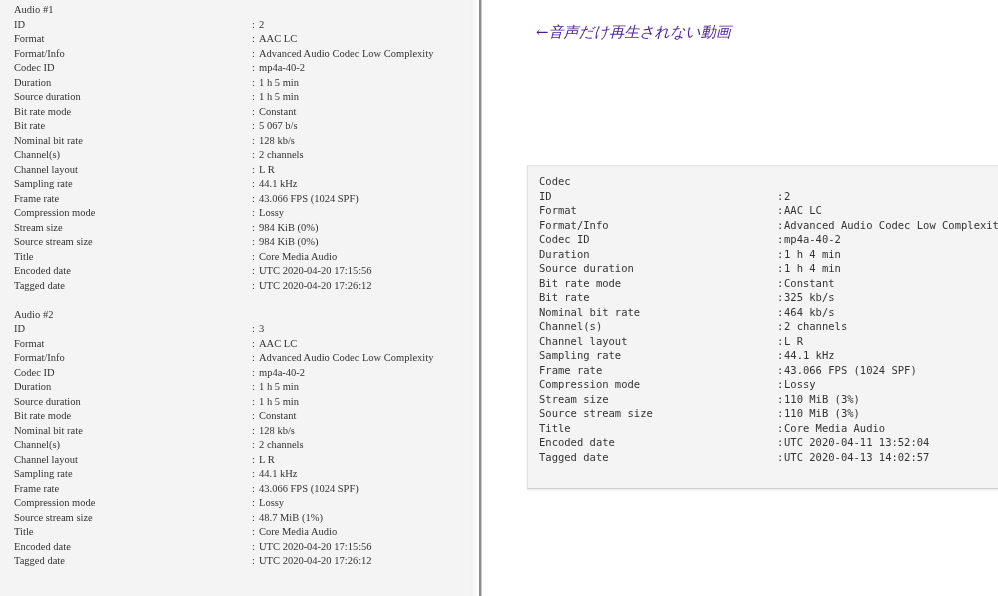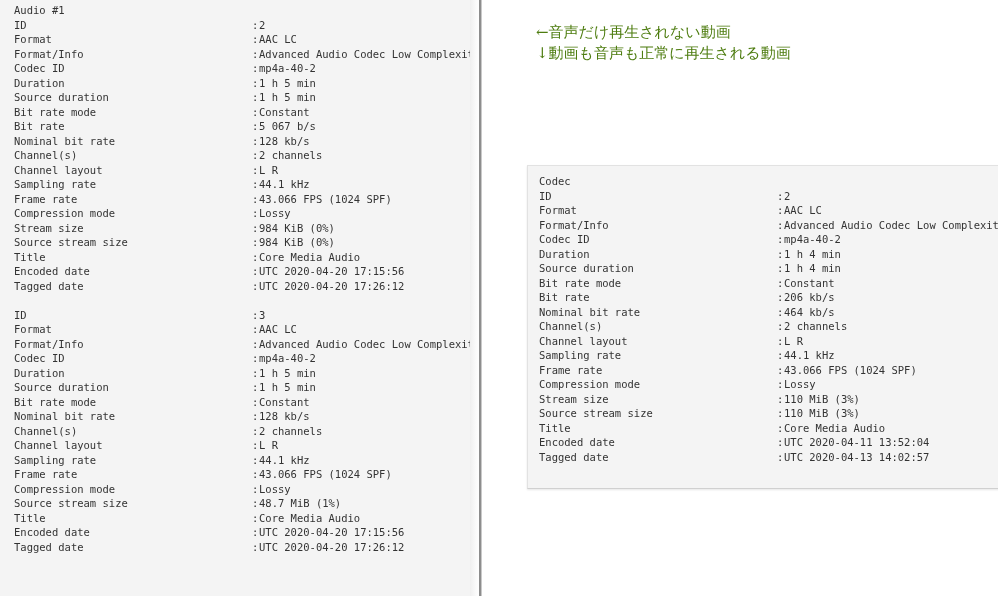--- a/index.html
+++ b/index.html
@@ -79,20 +79,21 @@
   }
   .spacer-line {
     height: 14.5px;
   }
 
   #left-content {
     position: absolute;
     left: 14px;
     top: 3px;
     width: 450px;
+    font-family: Liberation Serif, serif;
   }
   #left-content .info-line .sep { left: 238px; }
   #left-content .info-line .val { left: 245px; }
 
   
   #right-area {
     position: absolute;
     left: 482px;
     top: 0;
     width: 516px;
@@ -100,22 +101,23 @@
     background: #ffffff;
   }
 
   #annotation {
     position: absolute;
     left: 54px;
     top: 22px;
     font-family: "DejaVu Serif", "Liberation Serif", serif;
     font-size: 15px;
     line-height: 21px;
-    color: #4d7c0f;
+    color: #4c1d95;
     white-space: nowrap;
+    font-style: italic;
   }
   #annotation .ann-line {
     display: block;
   }
 
   #right-box {
     position: absolute;
     left: 45px;
     top: 165px;
     width: 490px;
@@ -236,20 +238,23 @@
           <span class="val">UTC 2020-04-20 17:15:56</span>
         </div>
         <div class="info-line">
           <span class="lbl">Tagged date</span>
           <span class="sep">:</span>
           <span class="val">UTC 2020-04-20 17:26:12</span>
         </div>
       </div>
       <div class="spacer-line"></div>
       <div class="info-block">
+        <div class="info-line section-title">
+          <span class="lbl">Audio #2</span>
+        </div>
         <div class="info-line">
           <span class="lbl">ID</span>
           <span class="sep">:</span>
           <span class="val">3</span>
         </div>
         <div class="info-line">
           <span class="lbl">Format</span>
           <span class="sep">:</span>
           <span class="val">AAC LC</span>
         </div>
@@ -331,21 +336,20 @@
       </div>
     </div>
 </div>
 <div id="left-panel-scrollbar-track"></div>
 <div id="left-panel-divider"></div>
 <div id="left-panel-divider-inner"></div>
 
 <div id="right-area">
   <div id="annotation">
       <span class="ann-line">←音声だけ再生されない動画</span>
-      <span class="ann-line">↓動画も音声も正常に再生される動画</span>
     </div>
   <div id="right-box">
     <div id="right-content">
         <div class="info-block">
           <div class="info-line section-title">
             <span class="lbl">Codec</span>
           </div>
           <div class="info-line">
             <span class="lbl">ID</span>
             <span class="sep">:</span>
@@ -377,21 +381,21 @@
             <span class="val">1 h 4 min</span>
           </div>
           <div class="info-line">
             <span class="lbl">Bit rate mode</span>
             <span class="sep">:</span>
             <span class="val">Constant</span>
           </div>
           <div class="info-line">
             <span class="lbl">Bit rate</span>
             <span class="sep">:</span>
-            <span class="val">206 kb/s</span>
+            <span class="val">325 kb/s</span>
           </div>
           <div class="info-line">
             <span class="lbl">Nominal bit rate</span>
             <span class="sep">:</span>
             <span class="val">464 kb/s</span>
           </div>
           <div class="info-line">
             <span class="lbl">Channel(s)</span>
             <span class="sep">:</span>
             <span class="val">2 channels</span>

